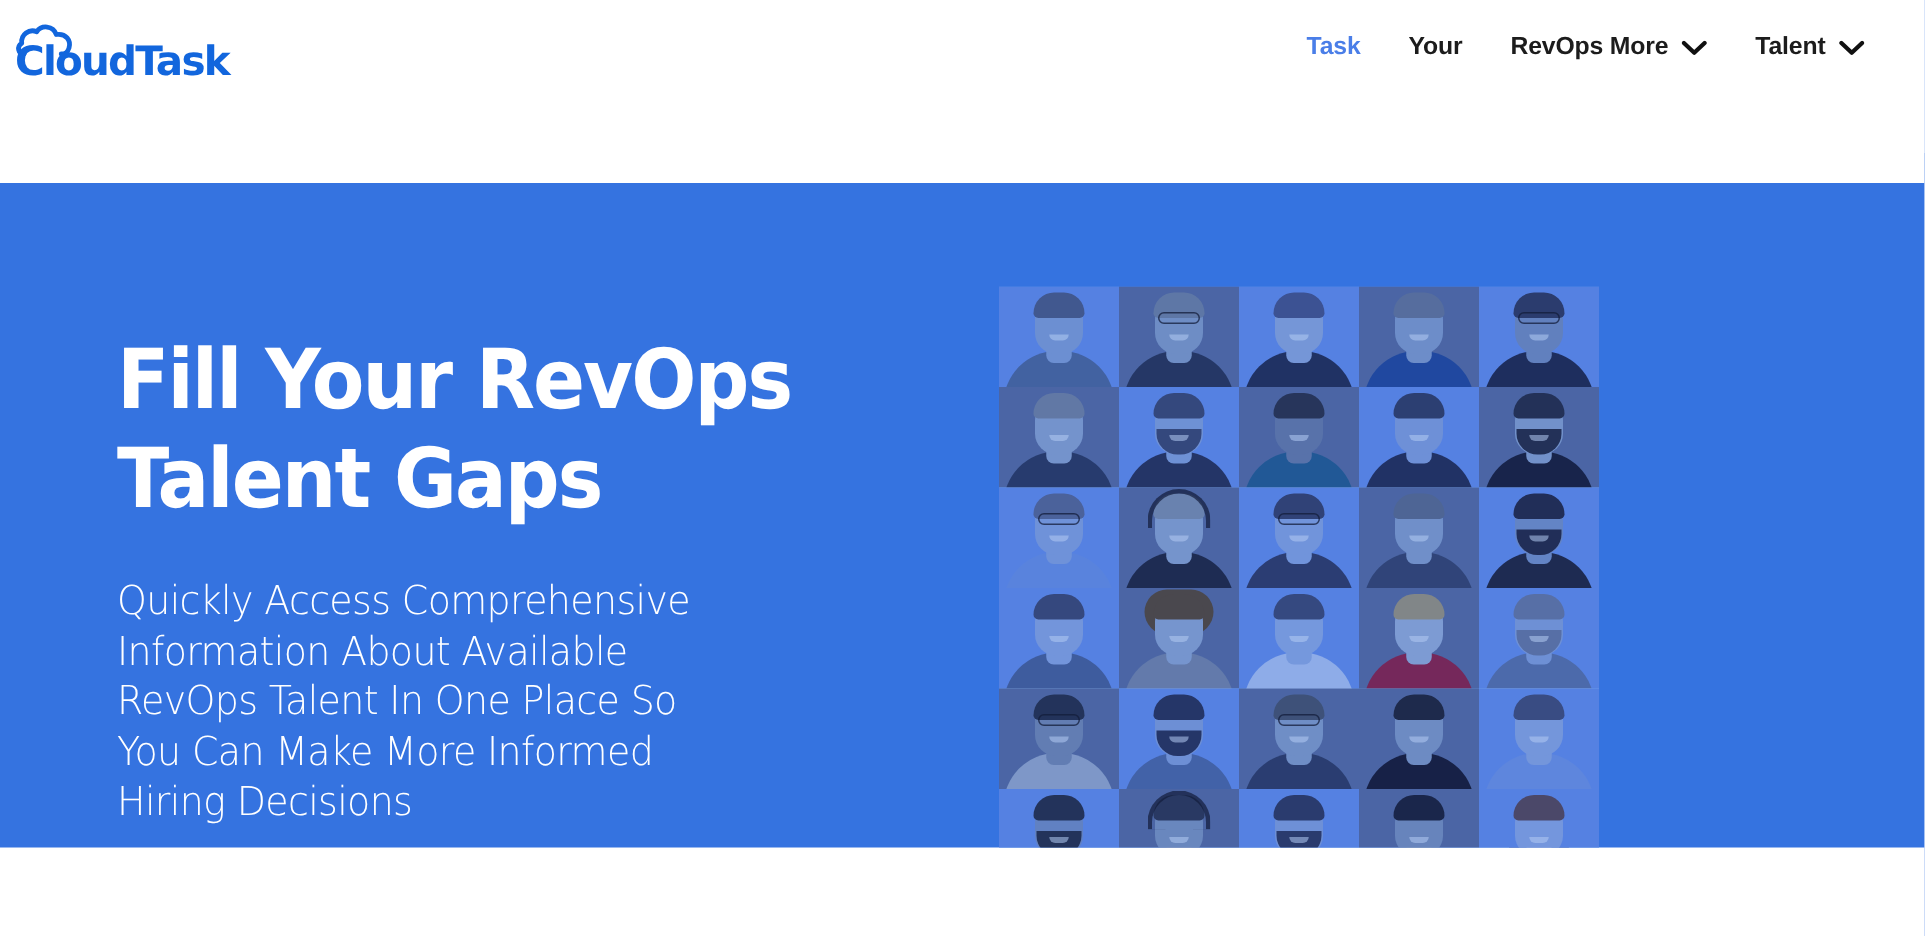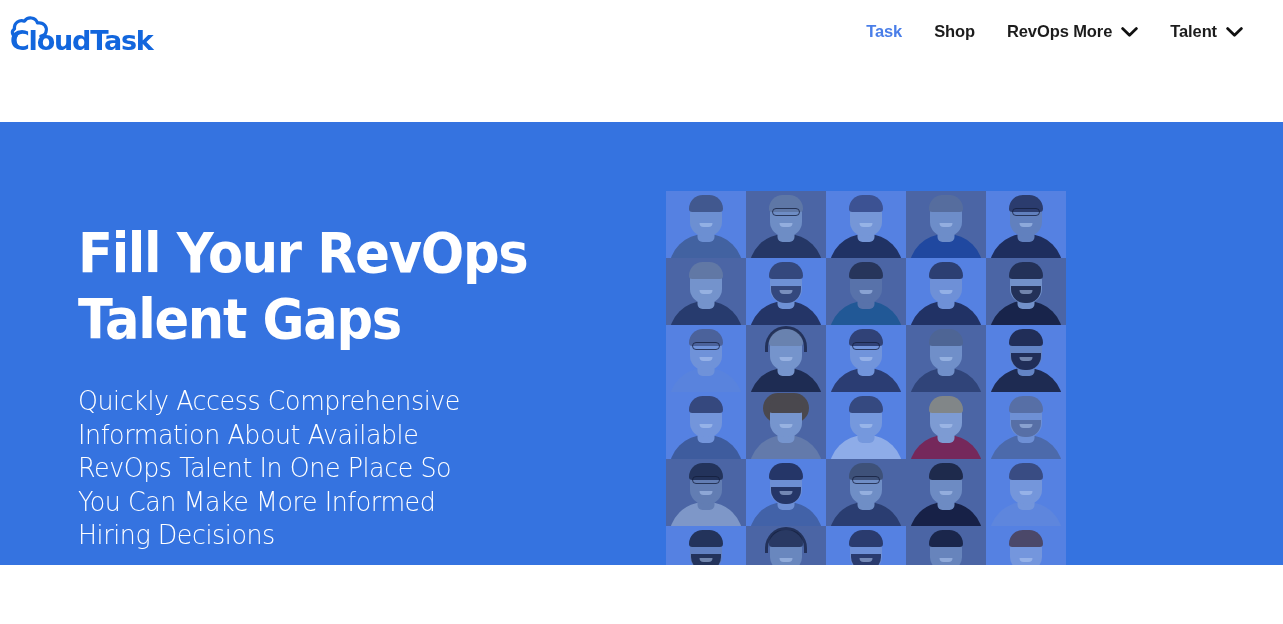--- a/index.html
+++ b/index.html
@@ -278,21 +278,21 @@
       <span style="position:absolute;width:1px;height:1px;overflow:hidden;clip:rect(0 0 0 0);">CloudTask</span>
     </a>
 
     <nav class="nav">
 
       <div class="nav-item active">
         <span>Task</span>
       </div>
 
       <div class="nav-item">
-        <span>Shop</span>
+        <span>Your</span>
       </div>
 
       <div class="nav-item">
         <span>RevOps More</span>
         <span class="chev">
           <svg width="17" height="10" viewBox="0 0 17 10">
             <path d="M1.6 1.6 L8.5 8.2 L15.4 1.6" fill="none" stroke="#111111" stroke-width="2.8" stroke-linecap="round" stroke-linejoin="round"></path>
           </svg>
         </span>
       </div>

